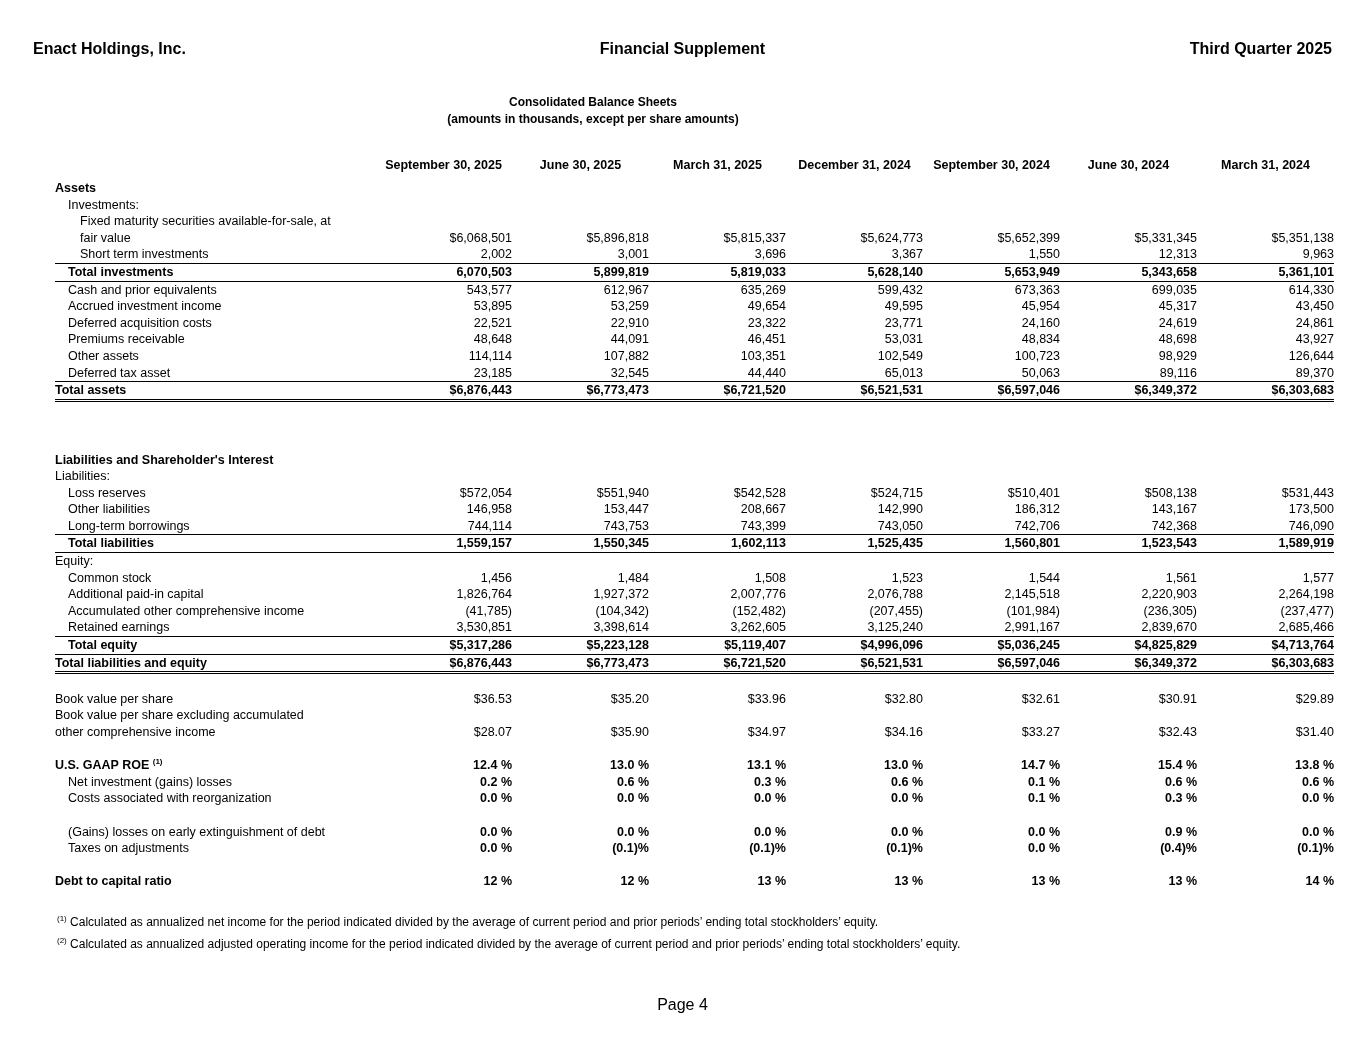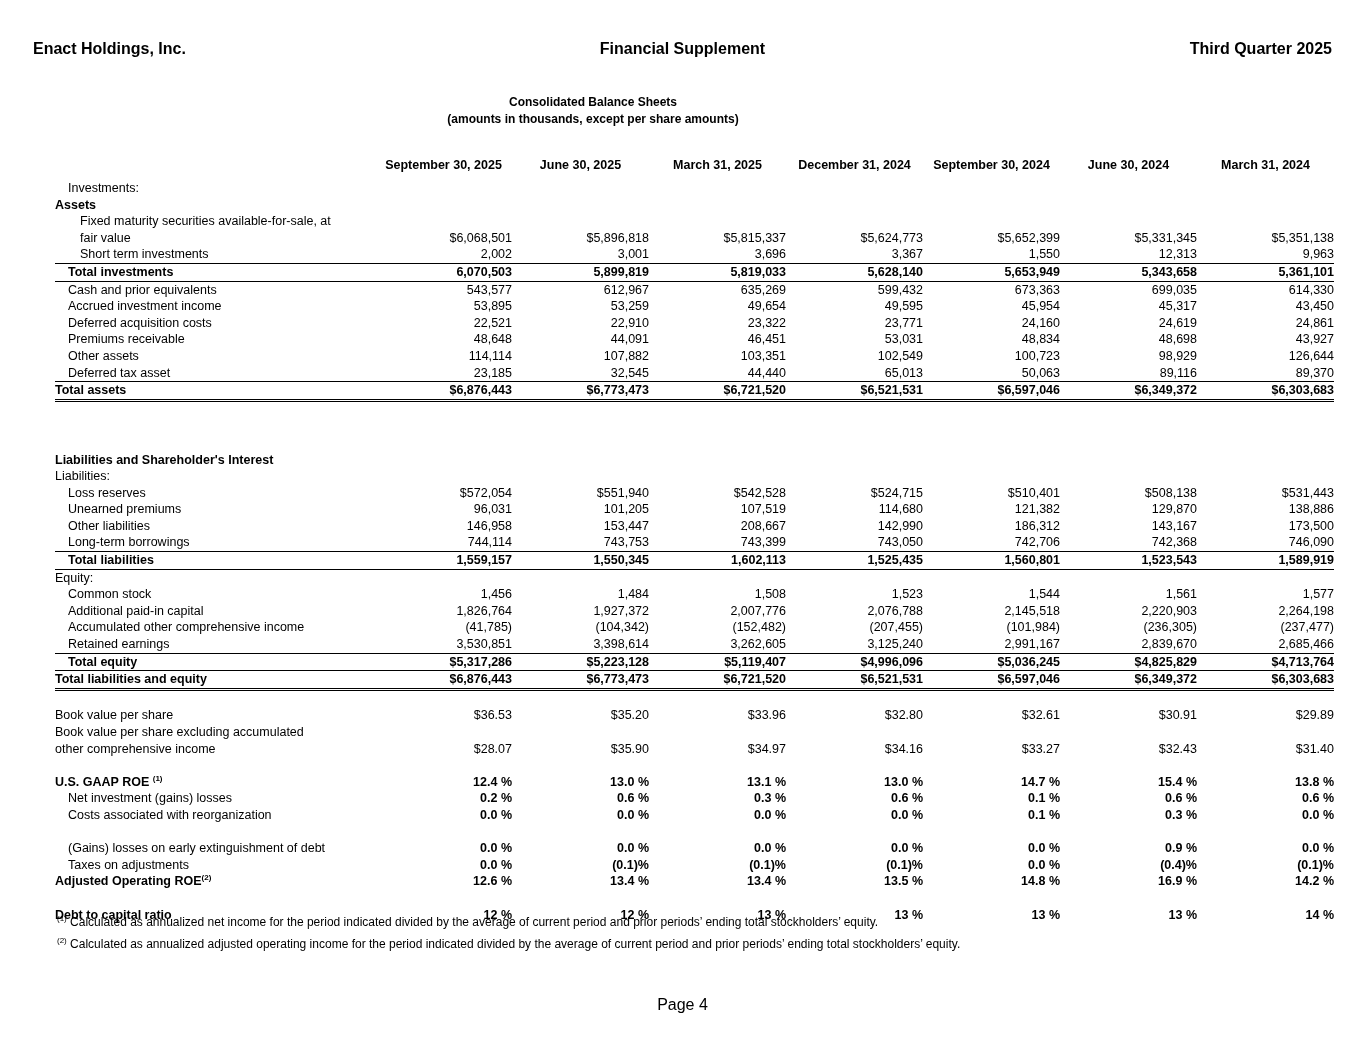--- a/index.html
+++ b/index.html
@@ -45,38 +45,38 @@
       <th>June 30, 2025</th>
       <th>March 31, 2025</th>
       <th>December 31, 2024</th>
       <th>September 30, 2024</th>
       <th>June 30, 2024</th>
       <th>March 31, 2024</th>
     </tr>
   </thead>
   <tbody id="tb">
       <tr>
+        <td class="lbl  b"><span>Assets</span></td>
+        <td class="num b"></td>
+        <td class="num b"></td>
+        <td class="num b"></td>
+        <td class="num b"></td>
+        <td class="num b"></td>
+        <td class="num b"></td>
+        <td class="num b"></td>
+      </tr>
+      <tr>
         <td class="lbl i1 "><span>Investments:</span></td>
         <td class="num "></td>
         <td class="num "></td>
         <td class="num "></td>
         <td class="num "></td>
         <td class="num "></td>
         <td class="num "></td>
         <td class="num "></td>
-      </tr>
-      <tr>
-        <td class="lbl  b"><span>Assets</span></td>
-        <td class="num b"></td>
-        <td class="num b"></td>
-        <td class="num b"></td>
-        <td class="num b"></td>
-        <td class="num b"></td>
-        <td class="num b"></td>
-        <td class="num b"></td>
       </tr>
       <tr>
         <td class="lbl i2 "><span>Fixed maturity securities available-for-sale, at</span></td>
         <td class="num "></td>
         <td class="num "></td>
         <td class="num "></td>
         <td class="num "></td>
         <td class="num "></td>
         <td class="num "></td>
         <td class="num "></td>
@@ -214,30 +214,20 @@
         <td class="lbl i1 "><span>Loss reserves</span></td>
         <td class="num ">$572,054</td>
         <td class="num ">$551,940</td>
         <td class="num ">$542,528</td>
         <td class="num ">$524,715</td>
         <td class="num ">$510,401</td>
         <td class="num ">$508,138</td>
         <td class="num ">$531,443</td>
       </tr>
       <tr>
-        <td class="lbl i1 "><span>Unearned premiums</span></td>
-        <td class="num ">96,031</td>
-        <td class="num ">101,205</td>
-        <td class="num ">107,519</td>
-        <td class="num ">114,680</td>
-        <td class="num ">121,382</td>
-        <td class="num ">129,870</td>
-        <td class="num ">138,886</td>
-      </tr>
-      <tr>
         <td class="lbl i1 "><span>Other liabilities</span></td>
         <td class="num ">146,958</td>
         <td class="num ">153,447</td>
         <td class="num ">208,667</td>
         <td class="num ">142,990</td>
         <td class="num ">186,312</td>
         <td class="num ">143,167</td>
         <td class="num ">173,500</td>
       </tr>
       <tr>
@@ -412,30 +402,20 @@
       <tr>
         <td class="lbl i1 "><span>Taxes on adjustments</span></td>
         <td class="num b">0.0 %</td>
         <td class="num b">(0.1)%</td>
         <td class="num b">(0.1)%</td>
         <td class="num b">(0.1)%</td>
         <td class="num b">0.0 %</td>
         <td class="num b">(0.4)%</td>
         <td class="num b">(0.1)%</td>
       </tr>
-      <tr>
-        <td class="lbl  b"><span>Adjusted Operating ROE</span><sup>(2)</sup></td>
-        <td class="num b">12.6 %</td>
-        <td class="num b">13.4 %</td>
-        <td class="num b">13.4 %</td>
-        <td class="num b">13.5 %</td>
-        <td class="num b">14.8 %</td>
-        <td class="num b">16.9 %</td>
-        <td class="num b">14.2 %</td>
-      </tr>
       <tr class="spacer">
         <td colspan="8"></td>
       </tr>
       <tr>
         <td class="lbl  b"><span>Debt to capital ratio</span></td>
         <td class="num b">12 %</td>
         <td class="num b">12 %</td>
         <td class="num b">13 %</td>
         <td class="num b">13 %</td>
         <td class="num b">13 %</td>

